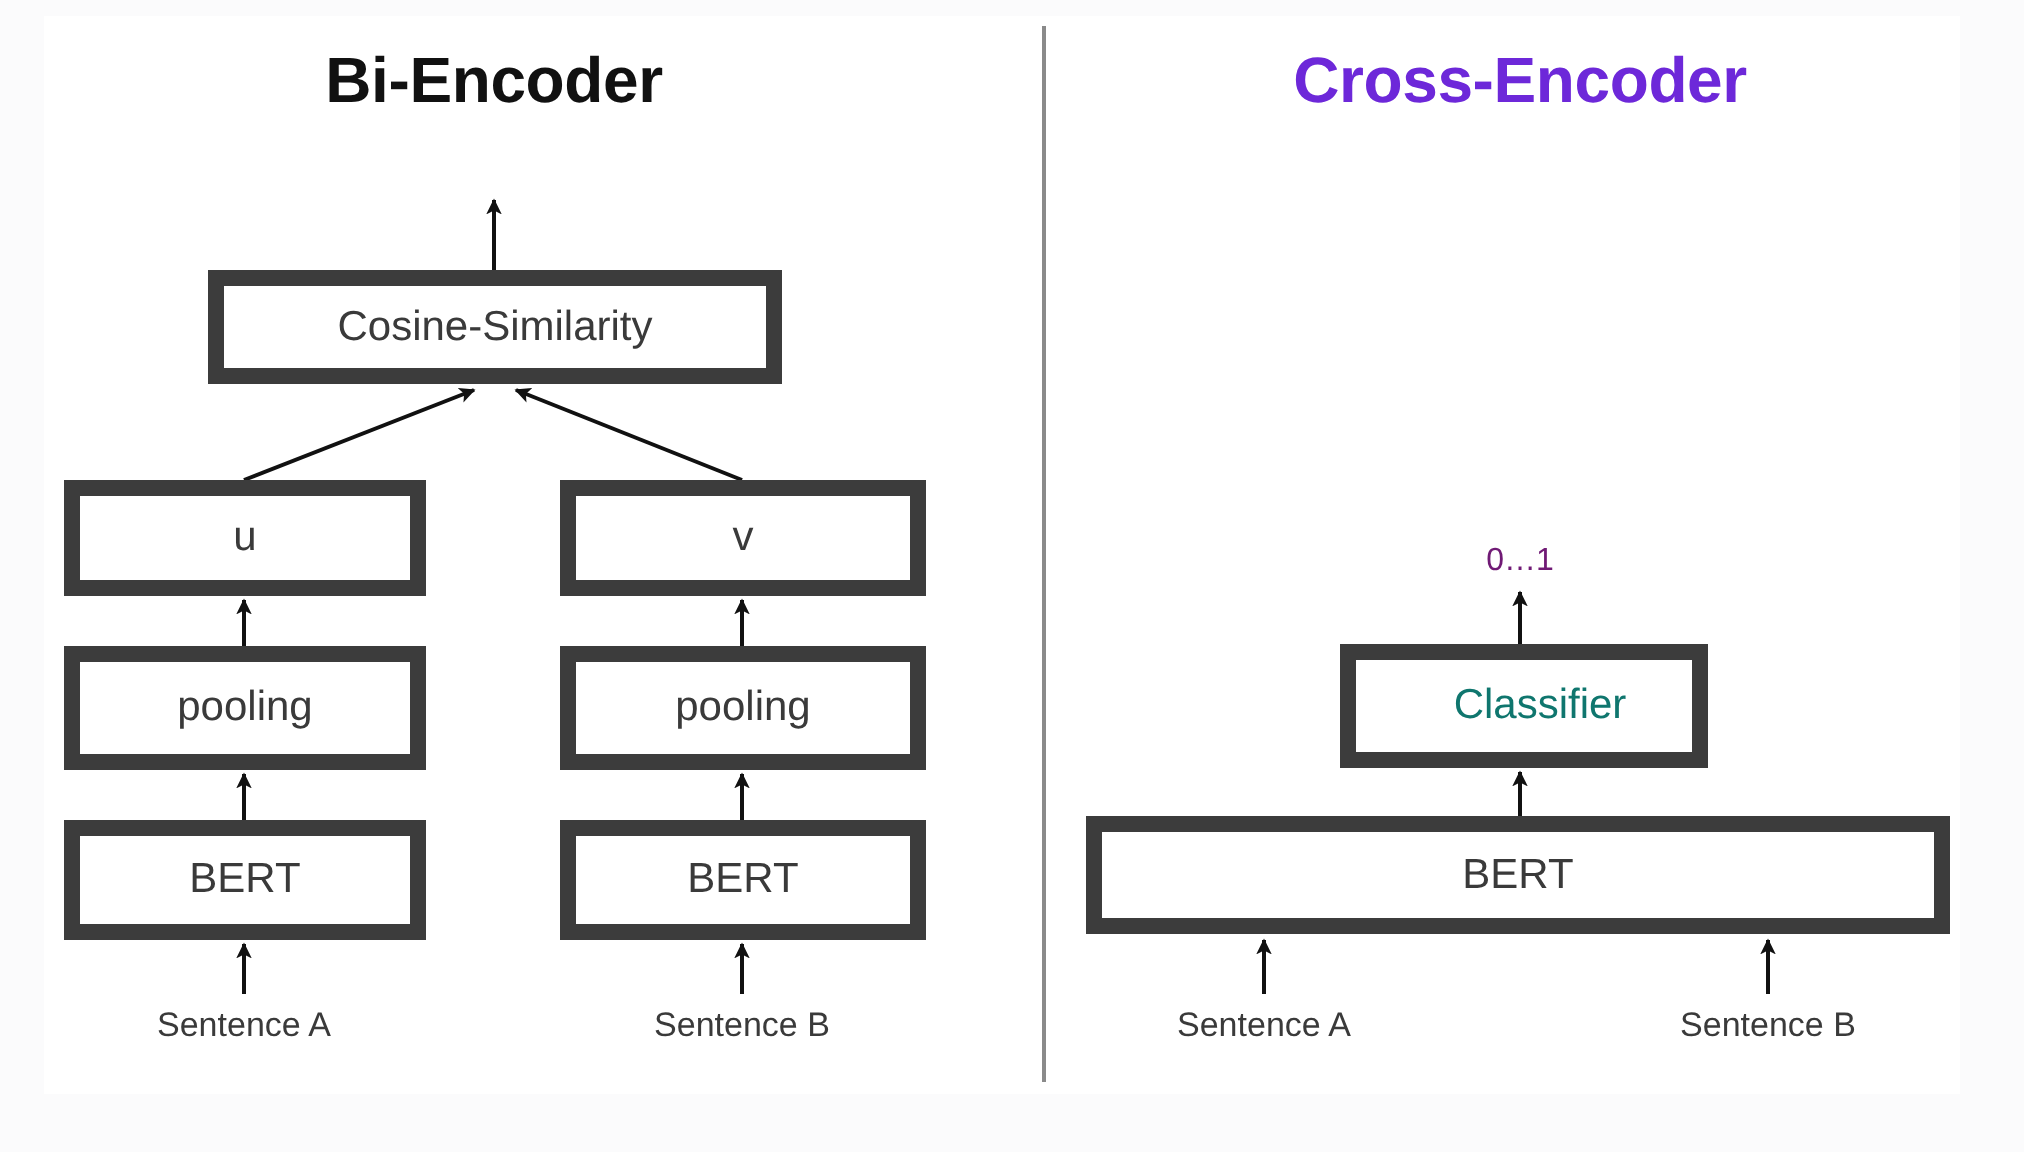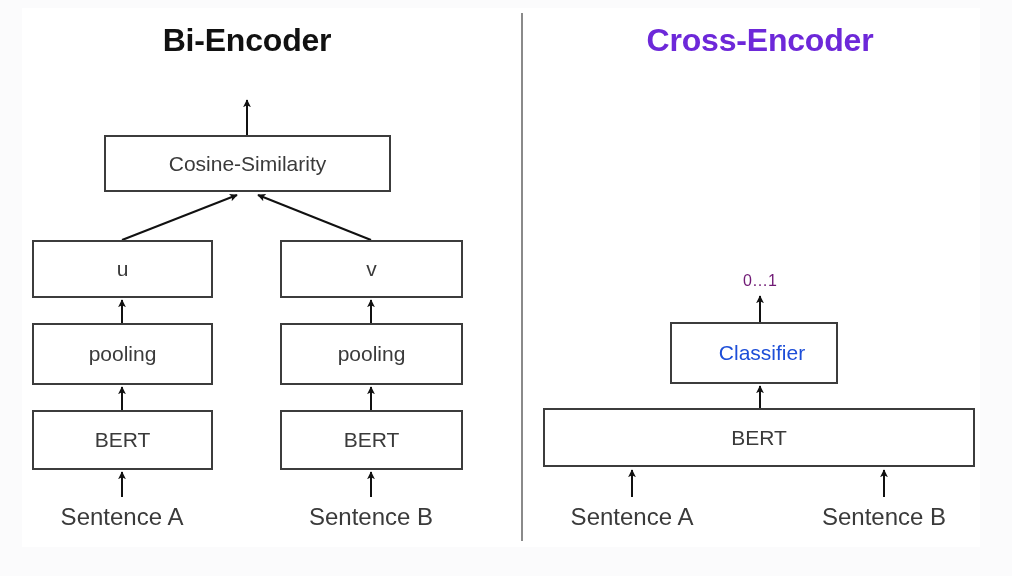--- a/index.html
+++ b/index.html
@@ -35,35 +35,35 @@
     font-size: 32px;
     color: #111111;
     letter-spacing: -0.2px;
     text-align: left;
     white-space: nowrap;
     transform: translateX(-50%);
   }
   .node {
     position: absolute;
     box-sizing: border-box;
-    border: 2px solid #84cc16;
+    border: 8px solid #84cc16;
     background: #ffffff;
     color: #3a3a3a;
     font-family: "Liberation Sans", sans-serif;
     font-size: 21px;
     display: flex;
     align-items: center;
     justify-content: center;
     white-space: nowrap;
   }
   .free-label {
     position: absolute;
     color: #3a3a3a;
     font-family: "Liberation Sans", sans-serif;
-    font-size: 24px;
+    font-size: 17px;
     white-space: nowrap;
     transform: translateX(-50%);
   }
   .free-label.small {
     font-size: 16px;
   }
   .divider {
     position: absolute;
     width: 2px;
     background: #8a8a8a;
@@ -111,19 +111,19 @@
       <div class="node" style="left: 104px; top: 135px; width: 287px; height: 57px; border-color: rgb(60, 60, 60); color: rgb(58, 58, 58);">Cosine-Similarity</div>
       <div class="node" style="left: 32px; top: 240px; width: 181px; height: 58px; border-color: rgb(60, 60, 60); color: rgb(58, 58, 58);">u</div>
       <div class="node" style="left: 280px; top: 240px; width: 183px; height: 58px; border-color: rgb(60, 60, 60); color: rgb(58, 58, 58);">v</div>
       <div class="node" style="left: 32px; top: 323px; width: 181px; height: 62px; border-color: rgb(60, 60, 60); color: rgb(58, 58, 58);">pooling</div>
       <div class="node" style="left: 280px; top: 323px; width: 183px; height: 62px; border-color: rgb(60, 60, 60); color: rgb(58, 58, 58);">pooling</div>
       <div class="node" style="left: 32px; top: 410px; width: 181px; height: 60px; border-color: rgb(60, 60, 60); color: rgb(58, 58, 58);">BERT</div>
       <div class="node" style="left: 280px; top: 410px; width: 183px; height: 60px; border-color: rgb(60, 60, 60); color: rgb(58, 58, 58);">BERT</div>
       <div class="free-label" style="left: 122px; top: 503px; color: rgb(58, 58, 58);">Sentence A</div>
       <div class="free-label" style="left: 371px; top: 503px; color: rgb(58, 58, 58);">Sentence B</div>
       <div class="panel-title" style="left: 760px; top: 22px; color: #6d28d9;">Cross-Encoder</div>
-      <div class="node" style="left: 670px; top: 322px; width: 168px; height: 62px; border-color: rgb(60, 60, 60); color: #1d4ed8; padding-left: 16px;">Classifier</div>
+      <div class="node" style="left: 670px; top: 322px; width: 184px; height: 62px; border-color: rgb(60, 60, 60); color: #0f766e; padding-left: 16px;">Classifier</div>
       <div class="node" style="left: 543px; top: 408px; width: 432px; height: 59px; border-color: rgb(60, 60, 60); color: rgb(58, 58, 58);">BERT</div>
       <div class="free-label small" style="left: 760px; top: 272px; color: #701a75;">0…1</div>
       <div class="free-label" style="left: 632px; top: 503px; color: rgb(58, 58, 58);">Sentence A</div>
       <div class="free-label" style="left: 884px; top: 503px; color: rgb(58, 58, 58);">Sentence B</div>
     </div>
 </div>
 
 </body></html>

